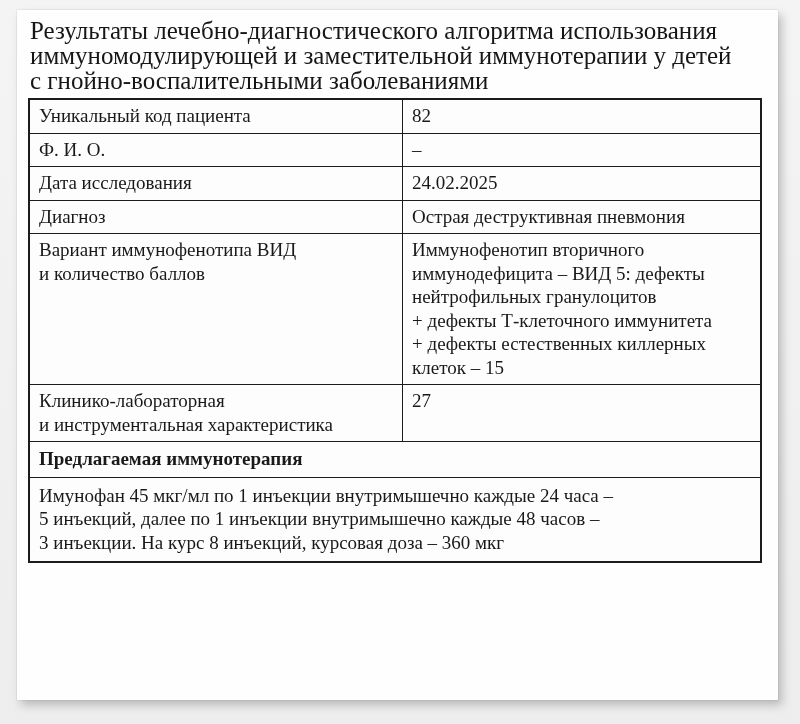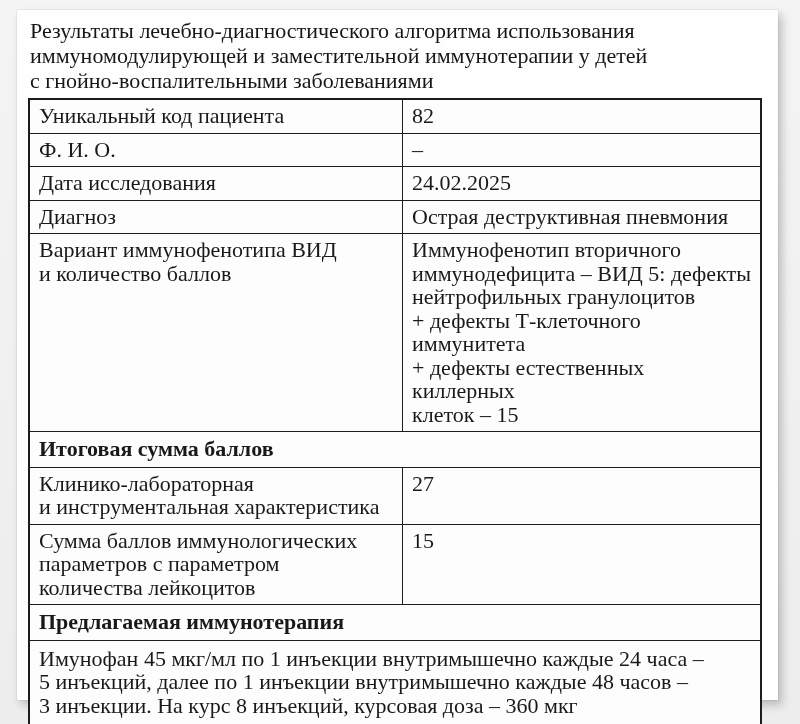--- a/index.html
+++ b/index.html
@@ -23,40 +23,40 @@
     left: 17px;
     top: 10px;
     width: 761px;
     height: 690px;
     background: #fefefe;
     box-shadow: 4px 5px 9px rgba(0,0,0,0.22), 0 0 1px rgba(0,0,0,0.25);
     box-sizing: border-box;
     padding: 7px 0 0 11px;
   }
   .doc-title {
-    font-size: 22px;
+    font-size: 25px;
     line-height: 25px;
     white-space: pre-line;
     padding: 1px 10px 5px 2px;
     color: #161616;
   }
   table.results {
     border-collapse: collapse;
     width: 734px;
     table-layout: fixed;
     background: #fdfdfd;
   }
   table.results, table.results td {
     border: 1.5px solid #1c1c1c;
   }
   table.results {
     border-width: 2px;
   }
   td {
-    font-size: 22px;
+    font-size: 19px;
     line-height: 23.5px;
     padding: 4px 8px 5px 9px;
     vertical-align: top;
     white-space: pre-line;
     color: #191919;
   }
   td.col-label { width: 355px; }
   td.section-header {
     font-weight: bold;
     padding-top: 5px;
@@ -96,32 +96,23 @@
           <td class="col-label">Вариант иммунофенотипа ВИД
 и количество баллов</td>
           <td class="col-value">Иммунофенотип вторичного
 иммунодефицита – ВИД 5: дефекты
 нейтрофильных гранулоцитов
 + дефекты Т-клеточного иммунитета
 + дефекты естественных киллерных
 клеток – 15</td>
         </tr>
         <tr>
-          <td class="section-header" colspan="2">Итоговая сумма баллов</td>
-        </tr>
-        <tr>
           <td class="col-label">Клинико-лабораторная
 и инструментальная характеристика</td>
           <td class="col-value">27</td>
-        </tr>
-        <tr>
-          <td class="col-label">Сумма баллов иммунологических
-параметров с параметром
-количества лейкоцитов</td>
-          <td class="col-value">15</td>
         </tr>
         <tr>
           <td class="section-header" colspan="2">Предлагаемая иммунотерапия</td>
         </tr>
         <tr>
           <td class="full-row" colspan="2">Имунофан 45 мкг/мл по 1 инъекции внутримышечно каждые 24 часа –
 5 инъекций, далее по 1 инъекции внутримышечно каждые 48 часов –
 3 инъекции. На курс 8 инъекций, курсовая доза – 360 мкг</td>
         </tr>
       </tbody>

